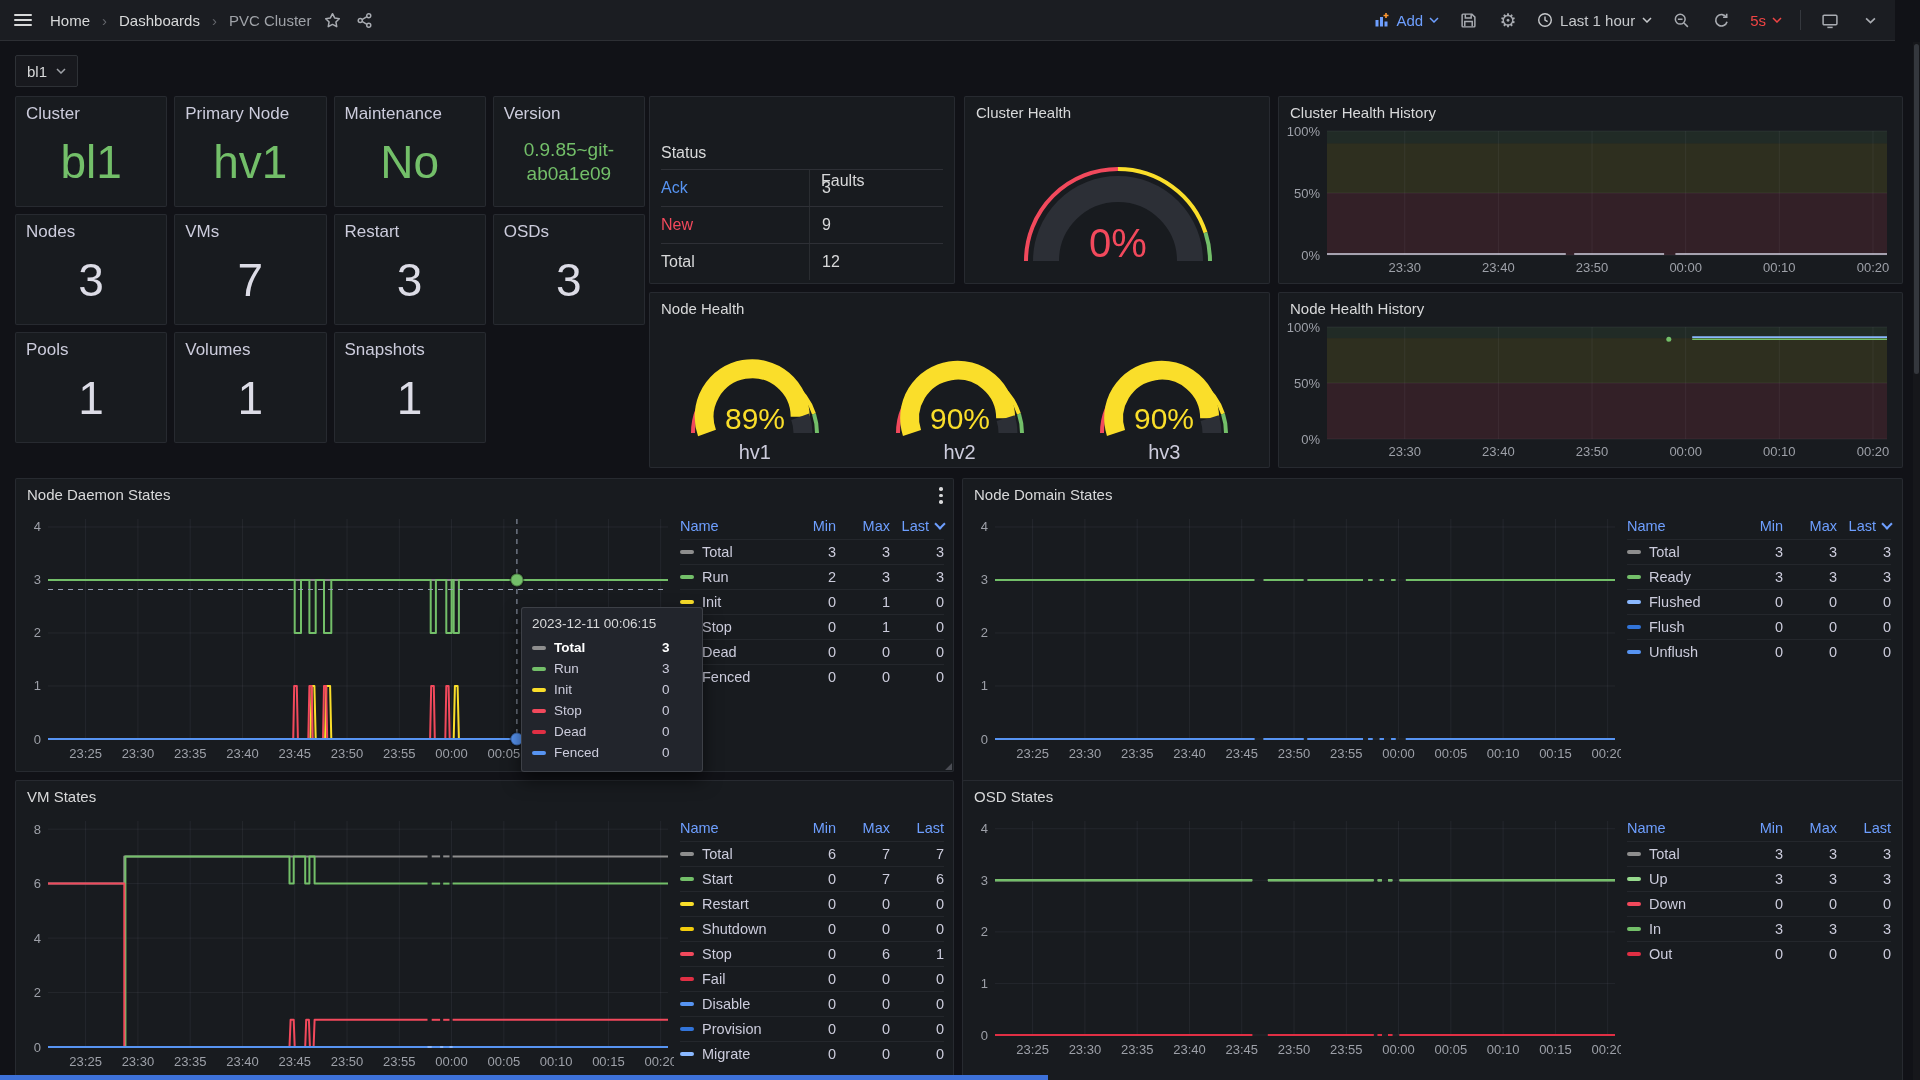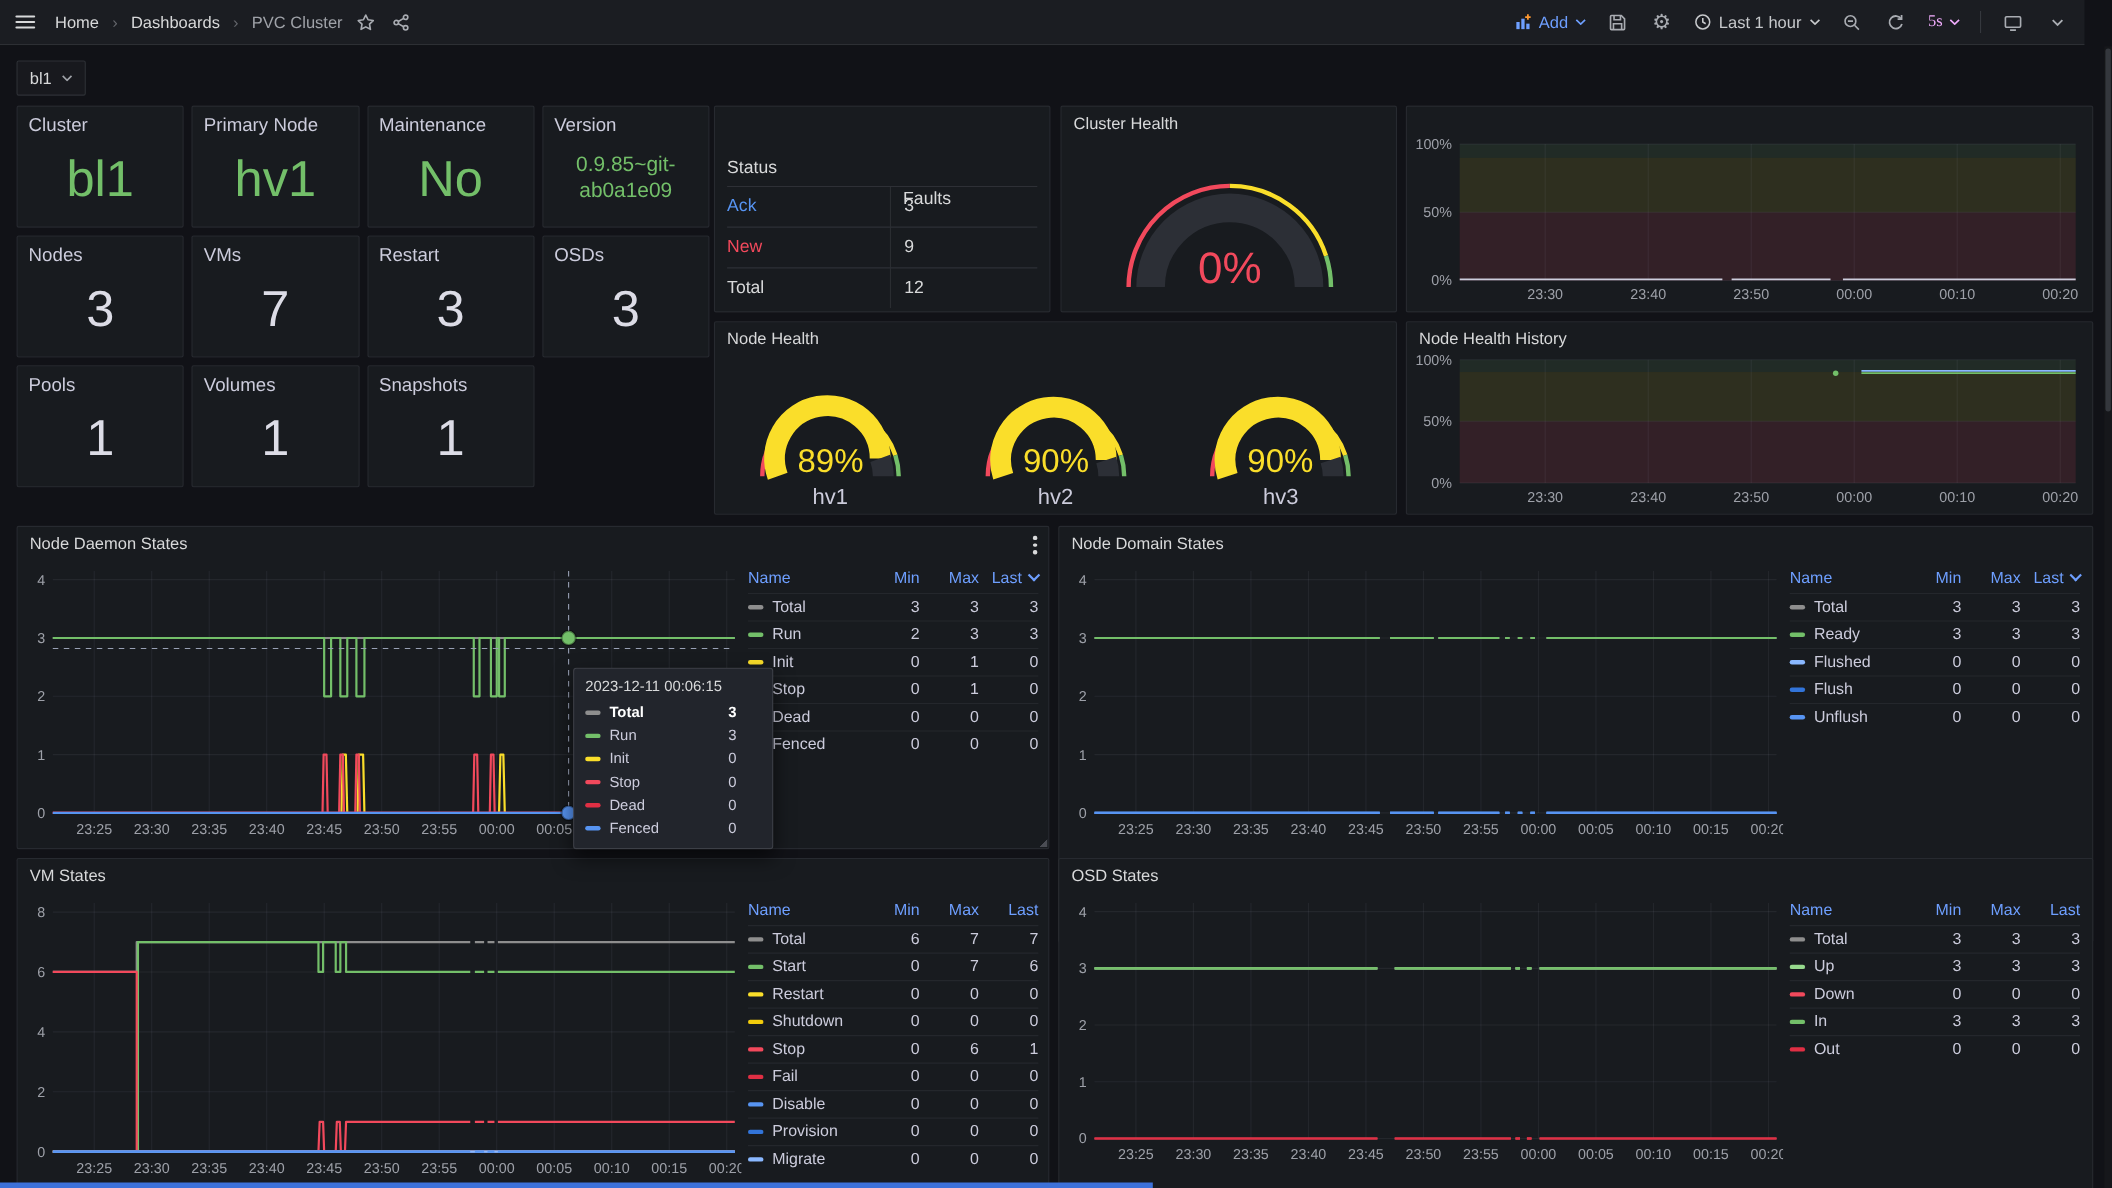--- a/index.html
+++ b/index.html
@@ -12,21 +12,21 @@
   .nav-left{display:flex;align-items:center;gap:10px;}
   .nav-right{margin-left:auto;display:flex;align-items:center;gap:18px;}
   .navicon{display:inline-flex;align-items:center;justify-content:center;width:22px;height:22px;color:#a9acb2;cursor:pointer;}
   .burger{display:flex;flex-direction:column;gap:3px;width:18px;margin-right:8px;}
   .burger i{display:block;height:2px;background:#d8d9da;border-radius:1px;}
   .crumb{color:#d8d9da;cursor:pointer;}
   .crumb.current{color:#9fa2a8;}
   .crumb-sep{color:#64666c;padding:0 2px;}
   .add-btn{display:flex;align-items:center;gap:6px;color:#6e9fff;cursor:pointer;font-weight:500;}
   .timepick{display:flex;align-items:center;gap:7px;color:#c7c9cc;cursor:pointer;}
-  .interval{display:flex;align-items:center;gap:6px;color:#f0abfc;cursor:pointer;font-family:Liberation Serif, serif;}
+  .interval{display:flex;align-items:center;gap:6px;color:#ef4444;cursor:pointer;}
   .nav-divider{width:1px;height:20px;background:#35383e;}
   .gearchar{font-size:19px;line-height:1;}
   
   .dash{position:absolute;left:0;top:42px;width:1920px;height:1038px;}
   .varbox{position:absolute;left:15px;top:13px;height:30px;border:1px solid #2e3136;border-radius:2px;
           background:rgba(255,255,255,0.03);display:flex;align-items:center;gap:9px;padding:0 11px;
           font-size:15px;color:#d8d9da;cursor:pointer;}
   .panel{position:absolute;background:#181b1f;border:1px solid rgba(204,204,220,0.09);border-radius:2px;box-sizing:border-box;}
   .panel-title{position:absolute;left:0;top:0;right:0;height:30px;display:flex;align-items:center;
                padding:0 11px;font-size:15px;font-weight:500;color:#d8d9da;white-space:nowrap;cursor:pointer;}
@@ -266,20 +266,21 @@
             <path d="M 61 138 A 92 92 0 0 1 153 46" stroke="#f2495c" stroke-width="4" fill="none"></path>
             <path d="M 153 46 A 92 92 0 0 1 240.49719949915414 109.57043651750483" stroke="#fade2a" stroke-width="4" fill="none"></path>
             <path d="M 240.49719949915414 109.57043651750483 A 92 92 0 0 1 245 138" stroke="#73bf69" stroke-width="4" fill="none"></path>
             <path d="M 81.00000355305755 137.97738053326623 A 72 72 0 1 1 225 138" stroke="#2c2f36" stroke-width="26" fill="none"></path>
             <text x="153" y="134" text-anchor="middle" fill="#f2495c" font-size="40" font-weight="500">0%</text>
           </svg>
         </div>
     </section>
 
     <section class="panel" style="left:1278px;top:54px;width:625px;height:188px;">
+      <div class="panel-title">Cluster Health History</div>
       <div class="chart" id="chart-chh" style="left:6px;top:28px;">
           <svg width="612" height="154">
             <rect x="42" y="68" width="560" height="62" fill="rgba(242,73,92,0.13)"></rect>
             <rect x="42" y="18.4" width="560" height="49.6" fill="rgba(250,222,42,0.10)"></rect>
             <rect x="42" y="6" width="560" height="12.399999999999999" fill="rgba(115,191,105,0.10)"></rect>
             <line x1="42" x2="602" y1="130" y2="130" stroke="rgba(204,204,220,0.07)"></line>
             <text x="35" y="134.5" text-anchor="end" fill="#9da0a8" font-size="13">0%</text>
             <line x1="42" x2="602" y1="68" y2="68" stroke="rgba(204,204,220,0.07)"></line>
             <text x="35" y="72.5" text-anchor="end" fill="#9da0a8" font-size="13">50%</text>
             <line x1="42" x2="602" y1="6" y2="6" stroke="rgba(204,204,220,0.07)"></line>

